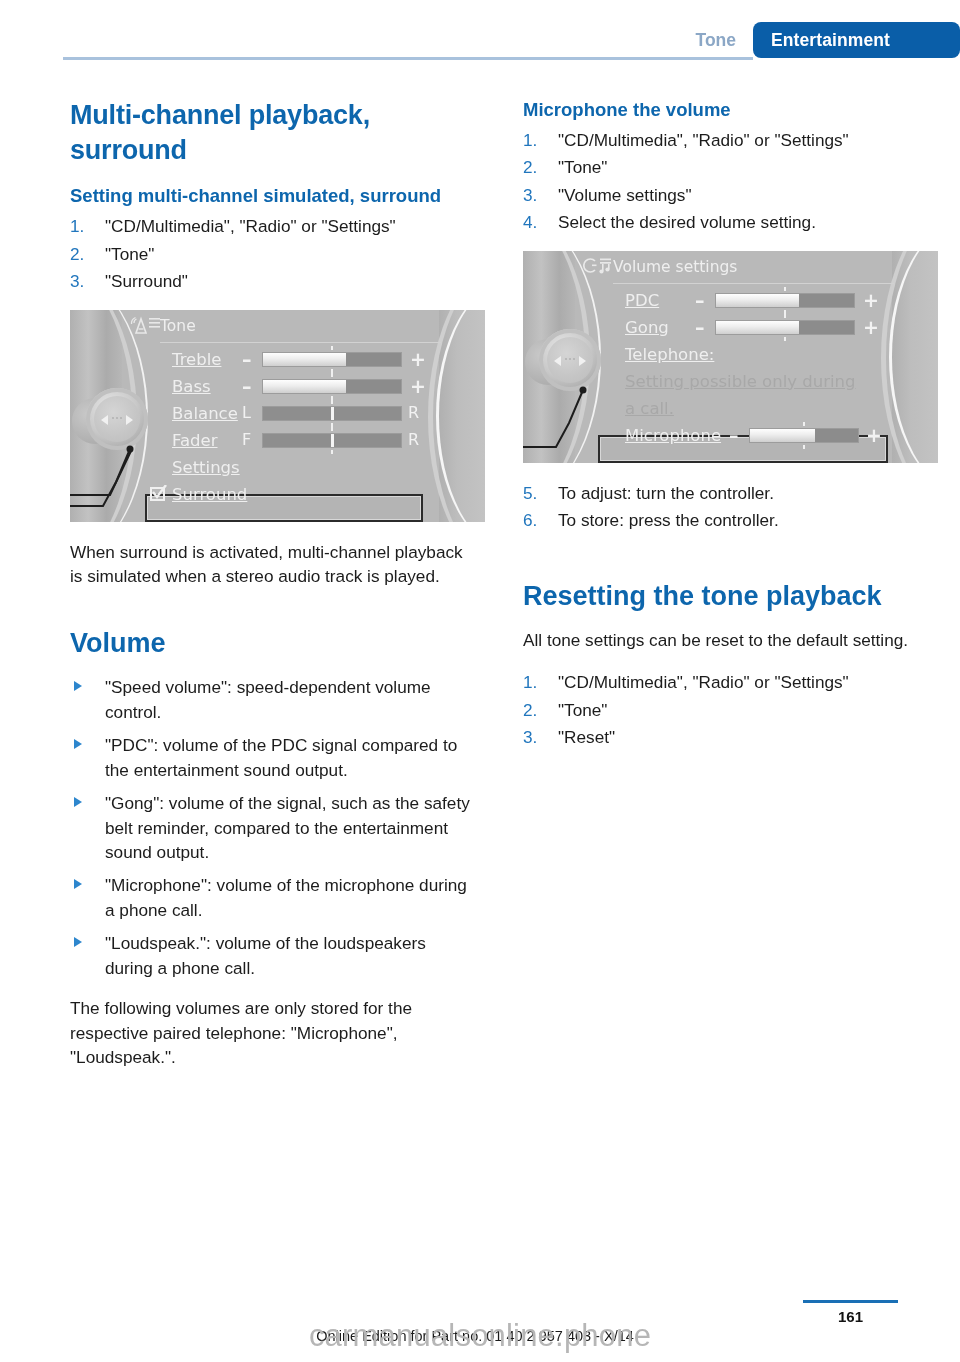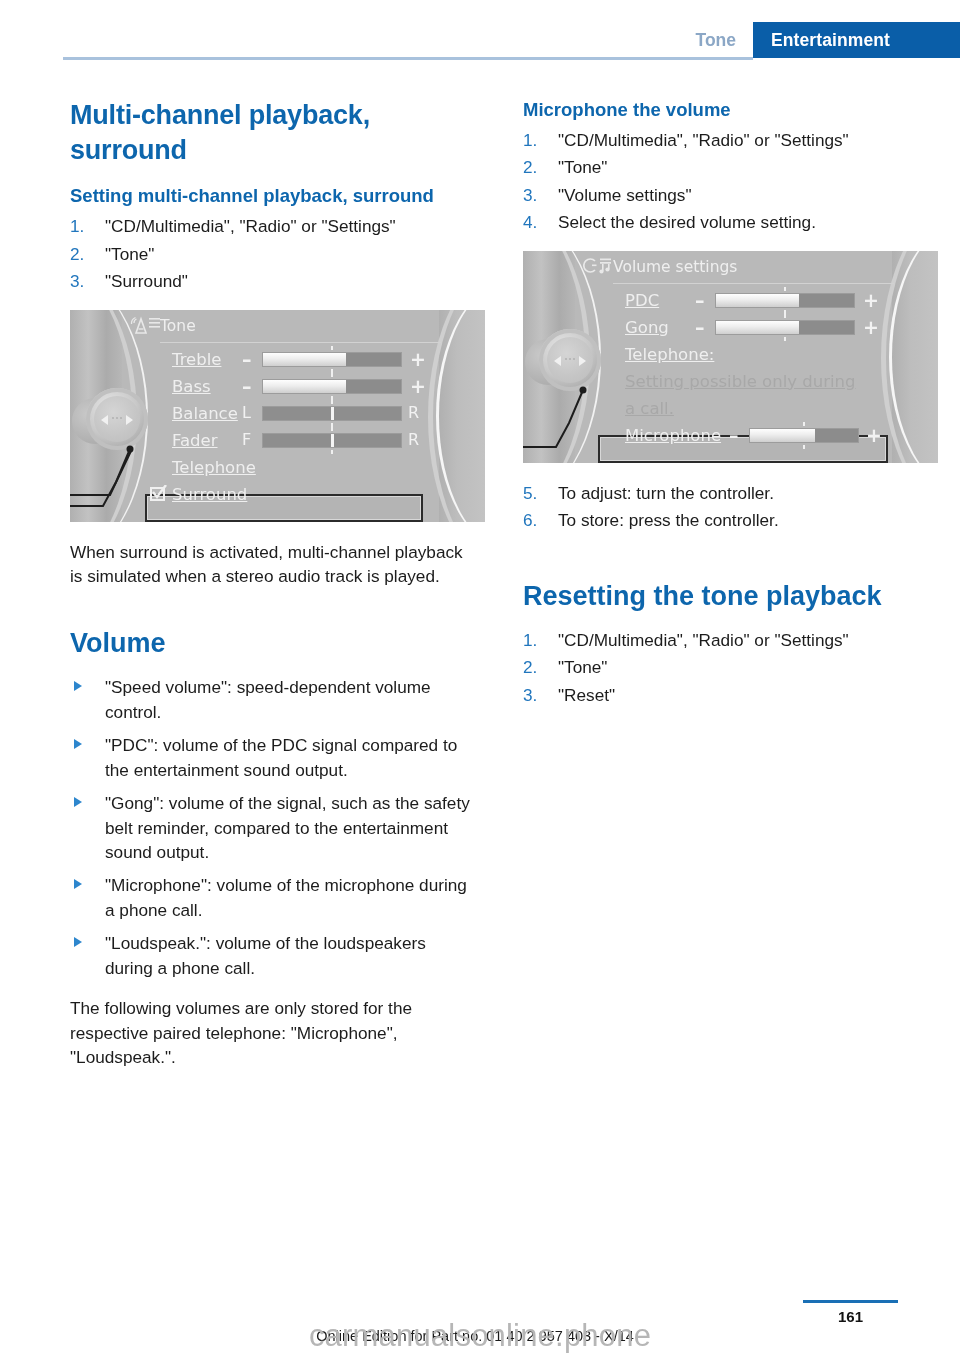--- a/index.html
+++ b/index.html
@@ -30,20 +30,21 @@
     height: 36px;
     background: #0a5ea8;
     color: #ffffff;
     font-size: 17.5px;
     font-weight: bold;
     line-height: 36px;
     padding: 0 22px 0 18px;
     letter-spacing: .1px;
     box-sizing: border-box;
     min-width: 207px;
+    border-radius: 8px;
   }
   .header-tab-inactive {
     position: absolute;
     right: 207px;
     top: 22px;
     height: 36px;
     line-height: 36px;
     color: #8ba7c6;
     font-size: 17.5px;
     font-weight: bold;
@@ -338,21 +339,21 @@
   <div class="header-tab-inactive">Tone</div>
   <div class="header-tab-active">Entertainment</div>
   <div class="header-rule"></div>
 </div>
 
 <div class="col col-left">
 
   <h1 class="title">Multi-channel playback, surround</h1>
 
 
-  <h2 class="subtitle tight">Setting multi-channel playback, surround</h2>
+  <h2 class="subtitle tight">Setting multi-channel simulated, surround</h2>
 
   <ol class="steps">
     <li>
       <span class="num">1.</span>
       <span>"CD/Multimedia", "Radio" or "Settings"</span>
     </li>
     <li>
       <span class="num">2.</span>
       <span>"Tone"</span>
     </li>
@@ -447,21 +448,21 @@
           <span class="track" style="left:20px;width:140px;background:#8e8e8e;">
             <span class="center" style="left:50%;margin-left:-1.5px;"></span>
           </span>
           <span class="tickTop" style="left:89px;"></span>
           <span class="tickBot" style="left:89px;"></span>
           <span class="endlabel" style="left:166px;">R</span>
         </span>
       </div>
 
       <div class="row">
-        <span class="label">Telephone</span>
+        <span class="label">Settings</span>
       </div>
 
       <div class="row" style="z-index:5;">
         <span class="label" style="left:102px;z-index:6;">Surround</span>
         <span class="chk" style="left:80px;top:6px;z-index:6;">
           <svg width="17" height="15" viewBox="0 0 17 15" style="position:absolute;left:-1px;top:-4px;">
             <path d="M2 7 L6 12 L15 0" fill="none" stroke="#f0f0f0" stroke-width="2.4"></path>
           </svg>
         </span>
       </div>
@@ -660,20 +661,21 @@
     <li>
       <span class="num">6.</span>
       <span>To store: press the controller.</span>
     </li>
   </ol>
 
   <div class="spacer-lg"></div>
 
   <h2 class="subtitle" style="font-size:27px;margin-bottom:14px;">Resetting the tone playback</h2>
 
+  <p class="body">All tone settings can be reset to the default setting.</p>
 
   <ol class="steps">
     <li>
       <span class="num">1.</span>
       <span>"CD/Multimedia", "Radio" or "Settings"</span>
     </li>
     <li>
       <span class="num">2.</span>
       <span>"Tone"</span>
     </li>

